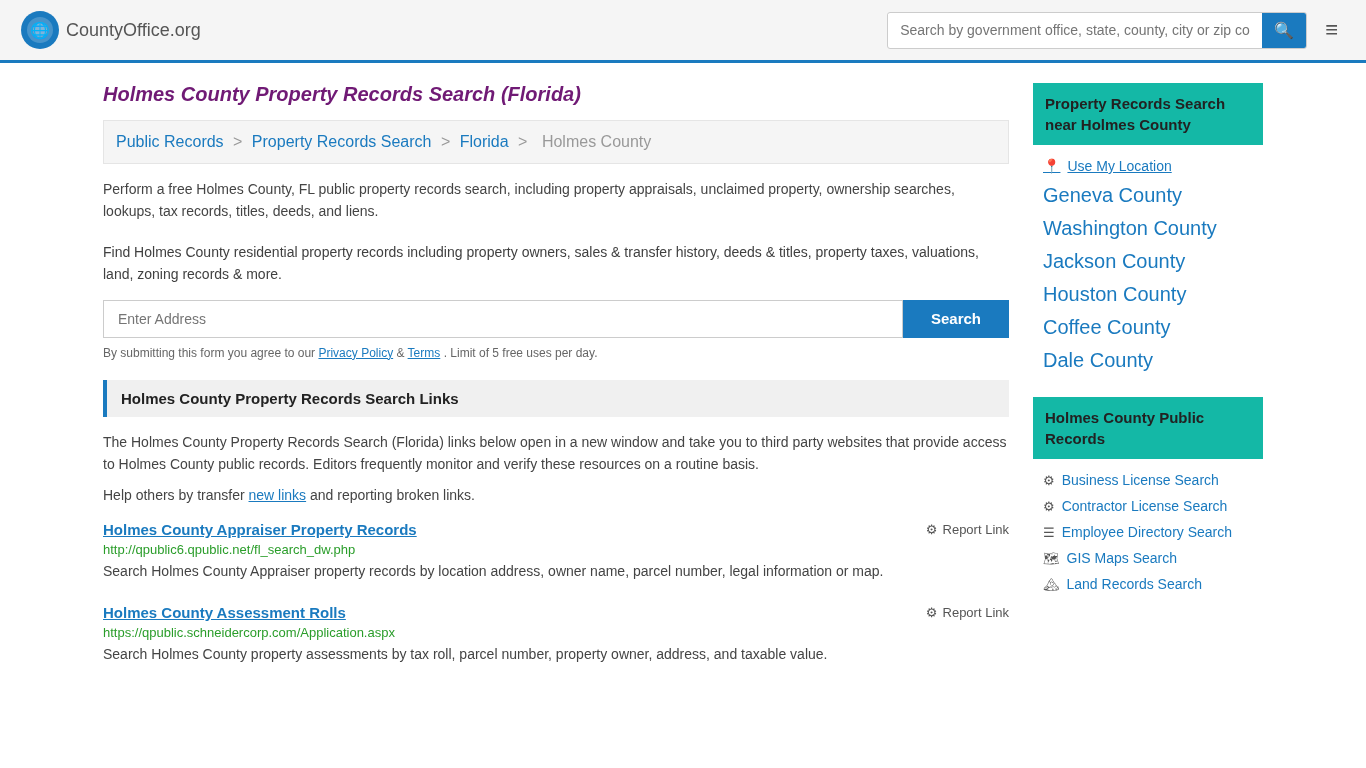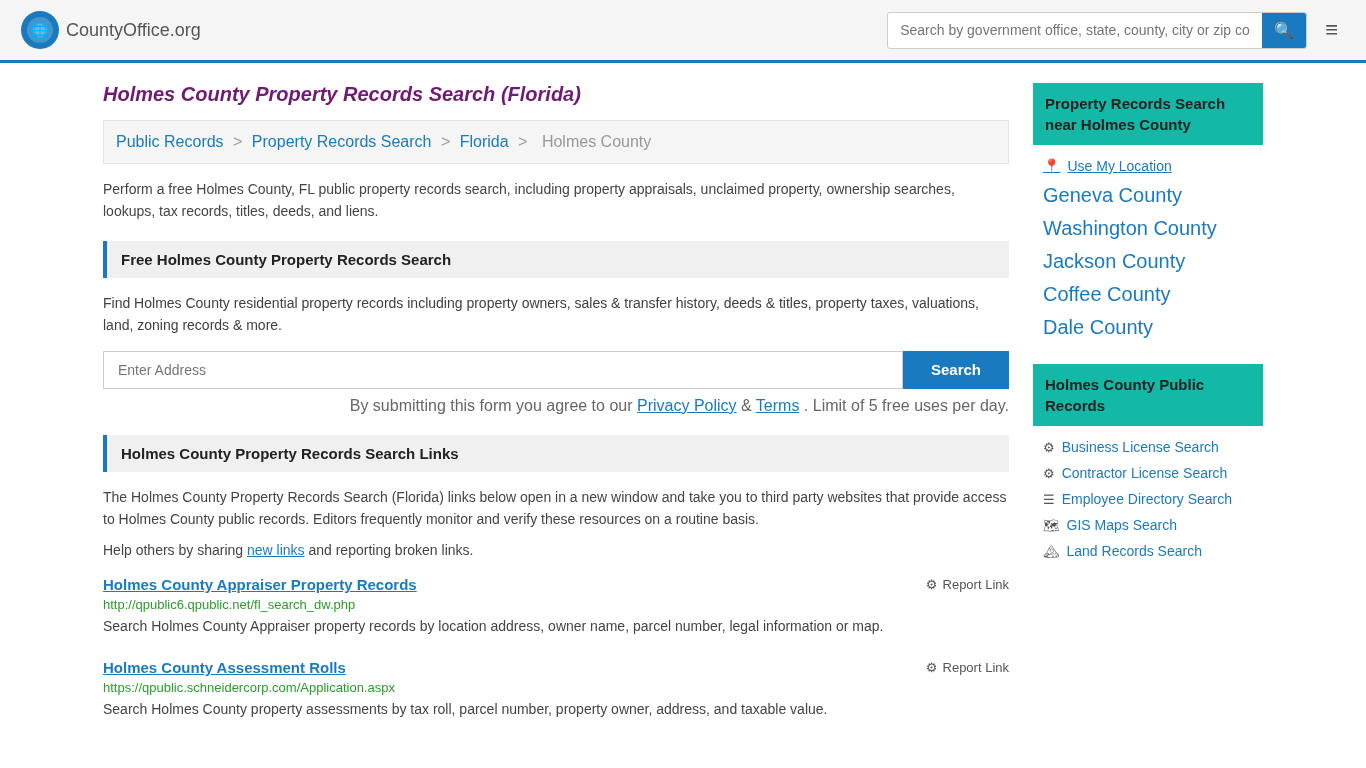--- a/index.html
+++ b/index.html
@@ -145,23 +145,23 @@
     .address-form button {
       background: #1a7abf;
       color: white;
       border: none;
       padding: 10px 28px;
       font-size: 15px;
       font-weight: bold;
       cursor: pointer;
     }
     .form-disclaimer {
-      font-size: 16px;
+      font-size: 12px;
       color: #666;
-      text-align: right;
+      text-align: left;
       margin-bottom: 20px;
     }
     .form-disclaimer a {
       color: #1a7abf;
       text-decoration: underline;
     }
 
     .links-section {
       margin-top: 10px;
     }
@@ -302,40 +302,39 @@
       <span> &gt; </span>
       <a href="#">Property Records Search</a>
       <span> &gt; </span>
       <a href="#">Florida</a>
       <span> &gt; </span>
       <span>Holmes County</span>
     </div>
 
     <p class="description">Perform a free Holmes County, FL public property records search, including property appraisals, unclaimed property, ownership searches, lookups, tax records, titles, deeds, and liens.</p>
 
-    <div class="section-header">Free Holmes County Property Records Search</div>
     <p class="section-desc">Find Holmes County residential property records including property owners, sales &amp; transfer history, deeds &amp; titles, property taxes, valuations, land, zoning records &amp; more.</p>
 
     <div class="address-form">
       <input type="text" placeholder="Enter Address" style="">
       <button>Search</button>
     </div>
     <div class="form-disclaimer">
       <span>By submitting this form you agree to our</span>
       <a href="#">Privacy Policy</a>
       <span> &amp; </span>
       <a href="#">Terms</a>
       <span>. Limit of 5 free uses per day.</span>
     </div>
 
     <div class="section-header">Holmes County Property Records Search Links</div>
     <div class="links-section">
       <p class="links-desc">The Holmes County Property Records Search (Florida) links below open in a new window and take you to third party websites that provide access to Holmes County public records. Editors frequently monitor and verify these resources on a routine basis.</p>
       <p class="share-links">
-        <span>Help others by sharing</span>
+        <span>Help others by transfer</span>
         <a href="#">new links</a>
         <span>and reporting broken links.</span>
       </p>
 
       <div class="record-link-item">
         <div class="record-link-title-row">
           <a href="#" class="record-link-title">Holmes County Appraiser Property Records</a>
           <div class="report-link">
             <span>⚙</span>
             <span>Report Link</span>
@@ -364,20 +363,21 @@
 
     <div class="sidebar-section">
       <div class="sidebar-section-header">Property Records Search near Holmes County</div>
       <div class="use-location">
         <span>📍</span>
         <span>Use My Location</span>
       </div>
       <a href="#" class="sidebar-plain-item">Geneva County</a>
       <a href="#" class="sidebar-plain-item">Washington County</a>
       <a href="#" class="sidebar-plain-item">Jackson County</a>
+      <a href="#" class="sidebar-plain-item">Houston County</a>
       <a href="#" class="sidebar-plain-item">Coffee County</a>
       <a href="#" class="sidebar-plain-item">Dale County</a>
     </div>
 
     <div class="sidebar-section">
       <div class="sidebar-section-header">Holmes County Public Records</div>
       <a href="#" class="sidebar-icon-item">
         <span class="icon-sym">⚙</span>
         <span>Business License Search</span>
       </a>

